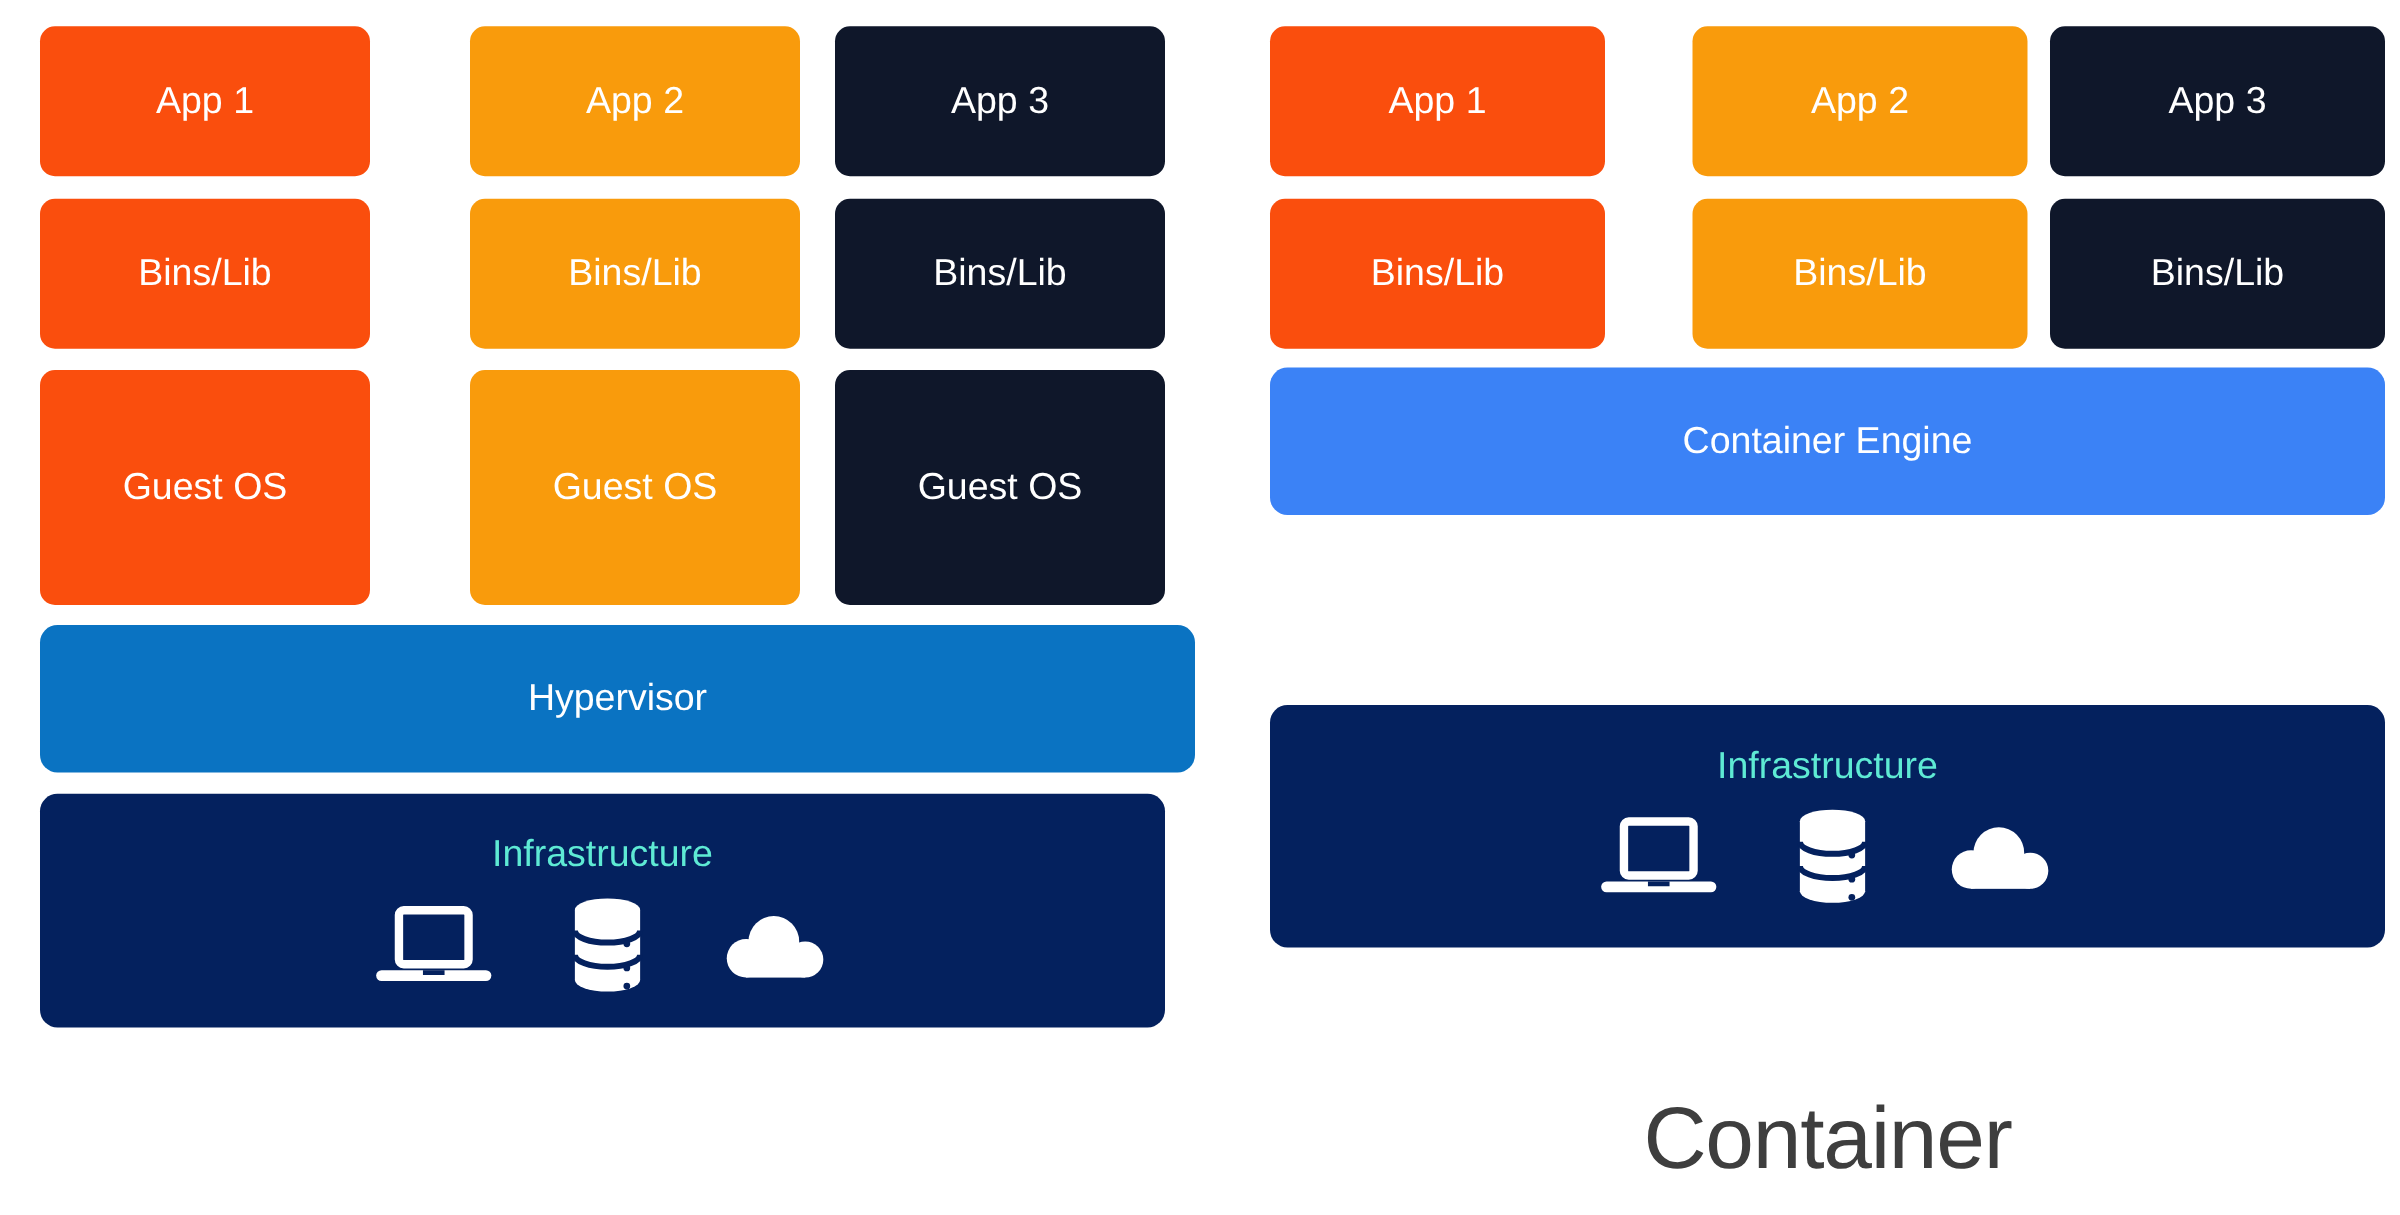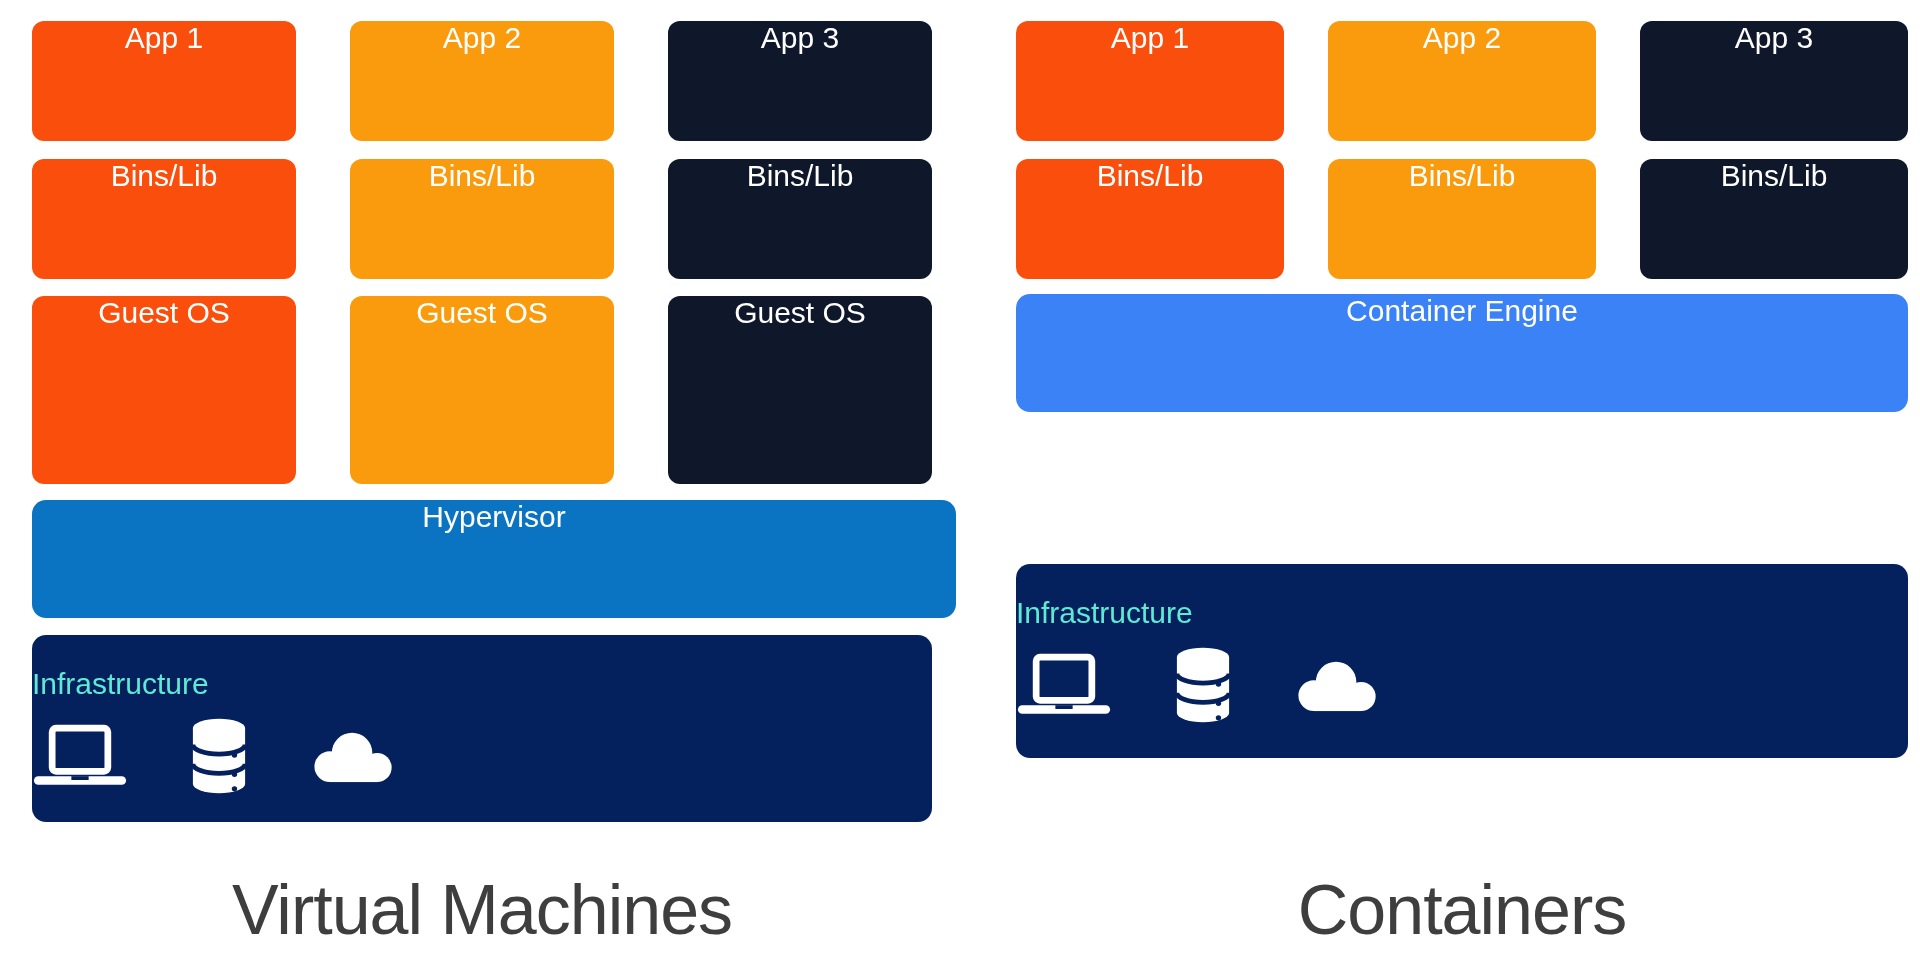--- a/index.html
+++ b/index.html
@@ -11,30 +11,30 @@
   .canvas {
     position: relative;
     width: 1920px;
     height: 972px;
     background: #ffffff;
     overflow: hidden;
   }
   .box, .bar {
     position: absolute;
     display: flex;
-    align-items: flex-start;
+    align-items: center;
     justify-content: center;
     color: #ffffff;
     font-size: 30px;
     box-sizing: border-box;
   }
   .box { border-radius: 12px; }
   .bar { border-radius: 14px; }
   .c1   { background: #FA4E0D; }
-  .c2   { background: #F99B0C; }
+  .c2   { background: #F99B0C; margin-left: 26px; }
   .c3   { background: #0f172a; }
   .blue { background: #0A73C2; }
   .green{ background: #3b82f6; }
   .navy { background: #04215E; }
   .infra {
     flex-direction: column;
     justify-content: flex-start;
   }
   .infra-label {
     margin-top: 32px;
@@ -117,21 +117,20 @@
       </svg>
       <svg width="88" height="56" viewBox="0 0 90 58">
         <circle cx="20" cy="40" r="16" fill="#ffffff"></circle>
         <circle cx="43" cy="26" r="21" fill="#ffffff"></circle>
         <circle cx="69" cy="41" r="15" fill="#ffffff"></circle>
         <rect x="20" y="40" width="49" height="16" fill="#ffffff"></rect>
       </svg>
     </div>
   </div>
 
-  <div class="title" style="left:32px; top:870px; width:900px;">Virtual Machines</div>
 
   <div class="box c1" style="left:1016px; top:21px; width:268px; height:120px;">
     <span>App 1</span>
   </div>
   <div class="box c2" style="left:1328px; top:21px; width:268px; height:120px;">
     <span>App 2</span>
   </div>
   <div class="box c3" style="left:1640px; top:21px; width:268px; height:120px;">
     <span>App 3</span>
   </div>
@@ -171,15 +170,15 @@
       </svg>
       <svg width="88" height="56" viewBox="0 0 90 58">
         <circle cx="20" cy="40" r="16" fill="#ffffff"></circle>
         <circle cx="43" cy="26" r="21" fill="#ffffff"></circle>
         <circle cx="69" cy="41" r="15" fill="#ffffff"></circle>
         <rect x="20" y="40" width="49" height="16" fill="#ffffff"></rect>
       </svg>
     </div>
   </div>
 
-  <div class="title" style="left:1016px; top:870px; width:892px;">Containers</div>
+  <div class="title" style="left:1016px; top:870px; width:892px;">Container</div>
 
 </div>
 
 </body></html>

